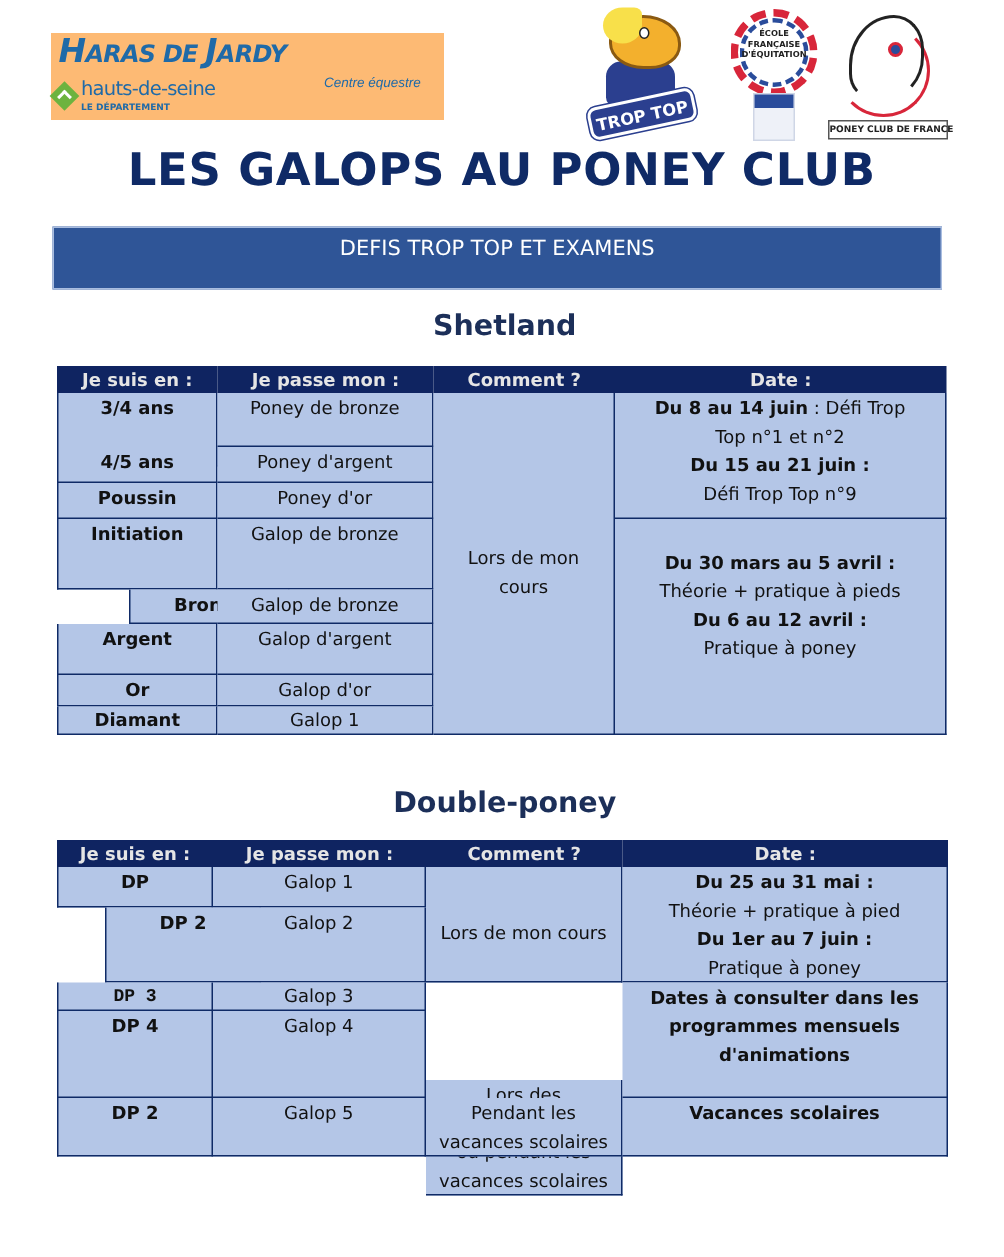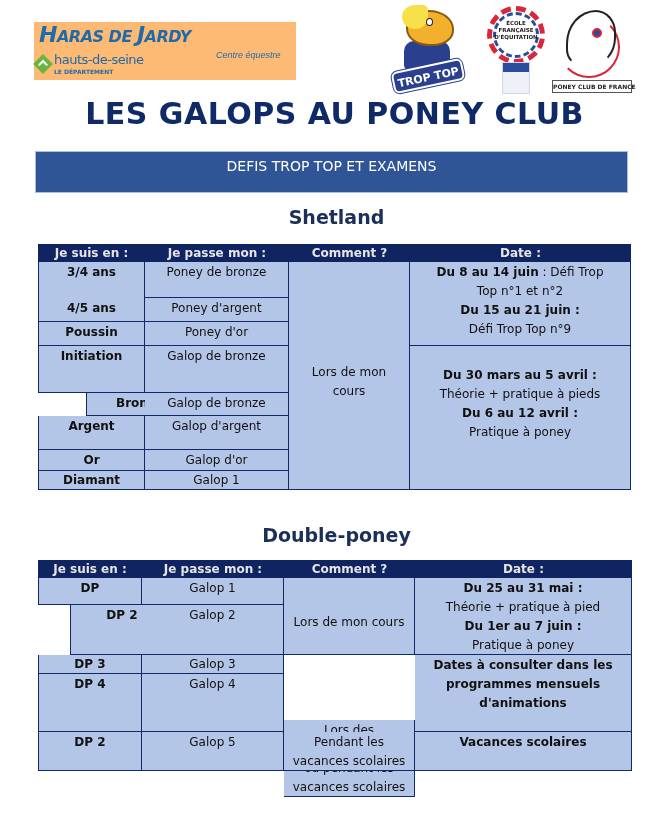--- a/index.html
+++ b/index.html
@@ -134,21 +134,21 @@
 <h2 class="section-title st-double">Double-poney</h2>
 
 <div>
   <div class="hdr" style="left:38px;top:560px;width:104px;height:18px;">Je suis en :</div>
   <div class="hdr" style="left:142px;top:560px;width:142px;height:18px;">Je passe mon :</div>
   <div class="hdr" style="left:284px;top:560px;width:131px;height:18px;">Comment ?</div>
   <div class="hdr" style="left:415px;top:560px;width:217px;height:18px;">Date :</div>
 
   <div class="cell first b" style="left:38px;top:578px;width:104px;height:27px;">DP programmes</div>
   <div class="cell first b" style="left:38px;top:605px;width:104px;height:50px;margin-left:32px;">DP 2</div>
-  <div class="cell first b" style="left:38px;top:655px;width:104px;height:19px;line-height:17px;">DP 3</div>
+  <div class="cell first b" style="left:38px;top:655px;width:104px;height:19px;line-height:17px;font-family:Liberation Mono, monospace;">DP 3</div>
   <div class="cell first b" style="left:38px;top:674px;width:104px;height:58px;">DP 4</div>
   <div class="cell first b" style="left:38px;top:732px;width:104px;height:39px;">DP 2</div>
 
   <div class="cell" style="left:142px;top:578px;width:142px;height:27px;">Galop 1</div>
   <div class="cell" style="left:142px;top:605px;width:142px;height:50px;">Galop 2</div>
   <div class="cell" style="left:142px;top:655px;width:142px;height:19px;line-height:17px;">Galop 3</div>
   <div class="cell" style="left:142px;top:674px;width:142px;height:58px;">Galop 4</div>
   <div class="cell" style="left:142px;top:732px;width:142px;height:39px;">Galop 5</div>
 
   <div class="cell vc" style="left:284px;top:578px;width:131px;height:77px;">

